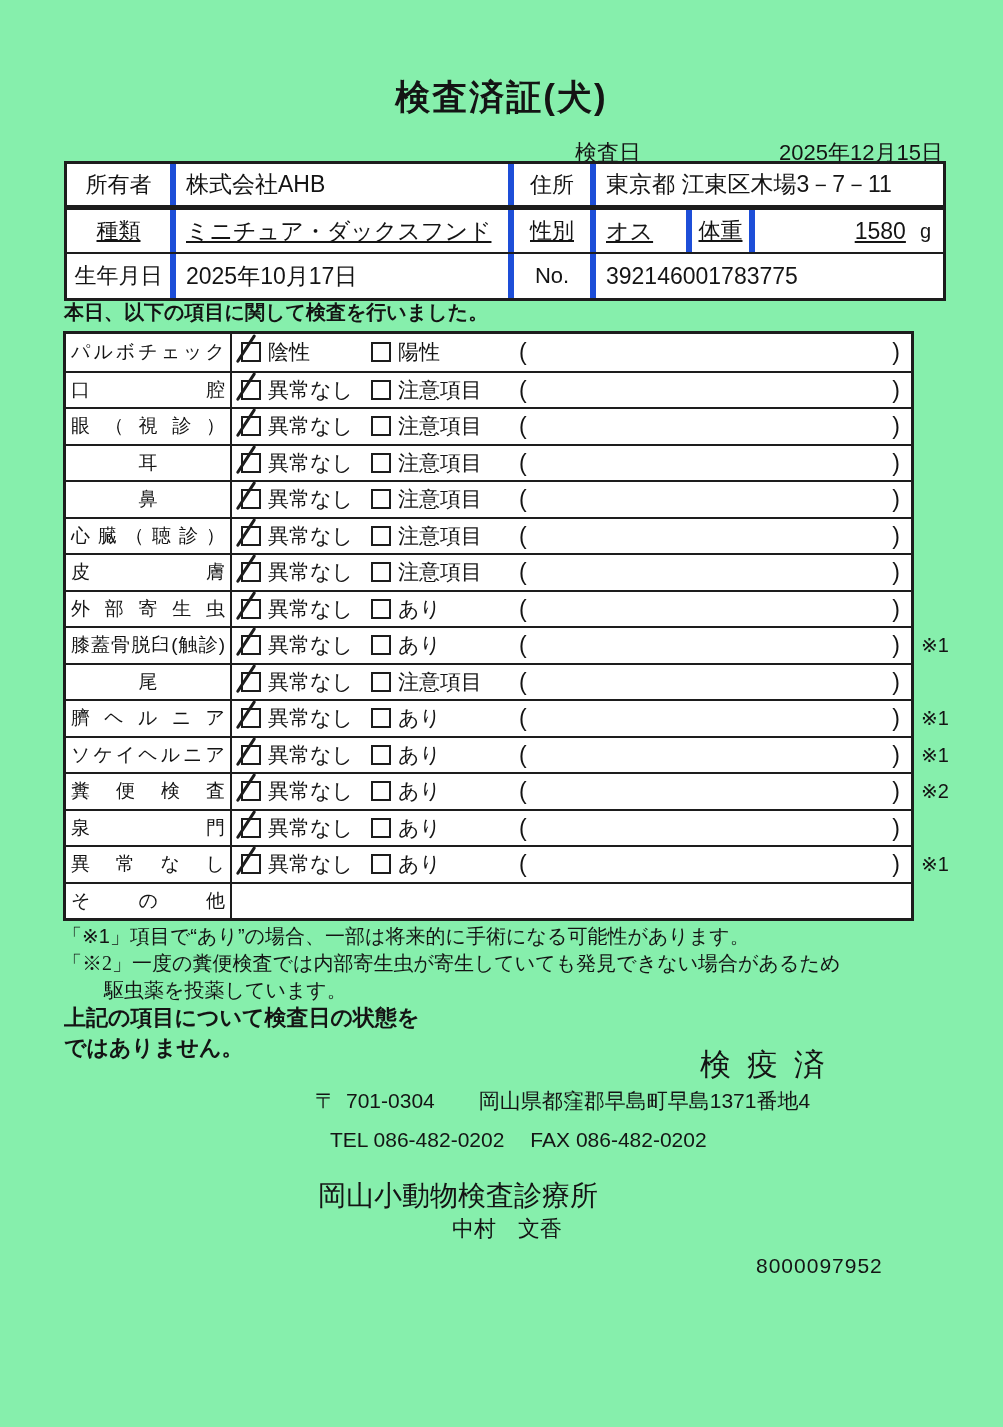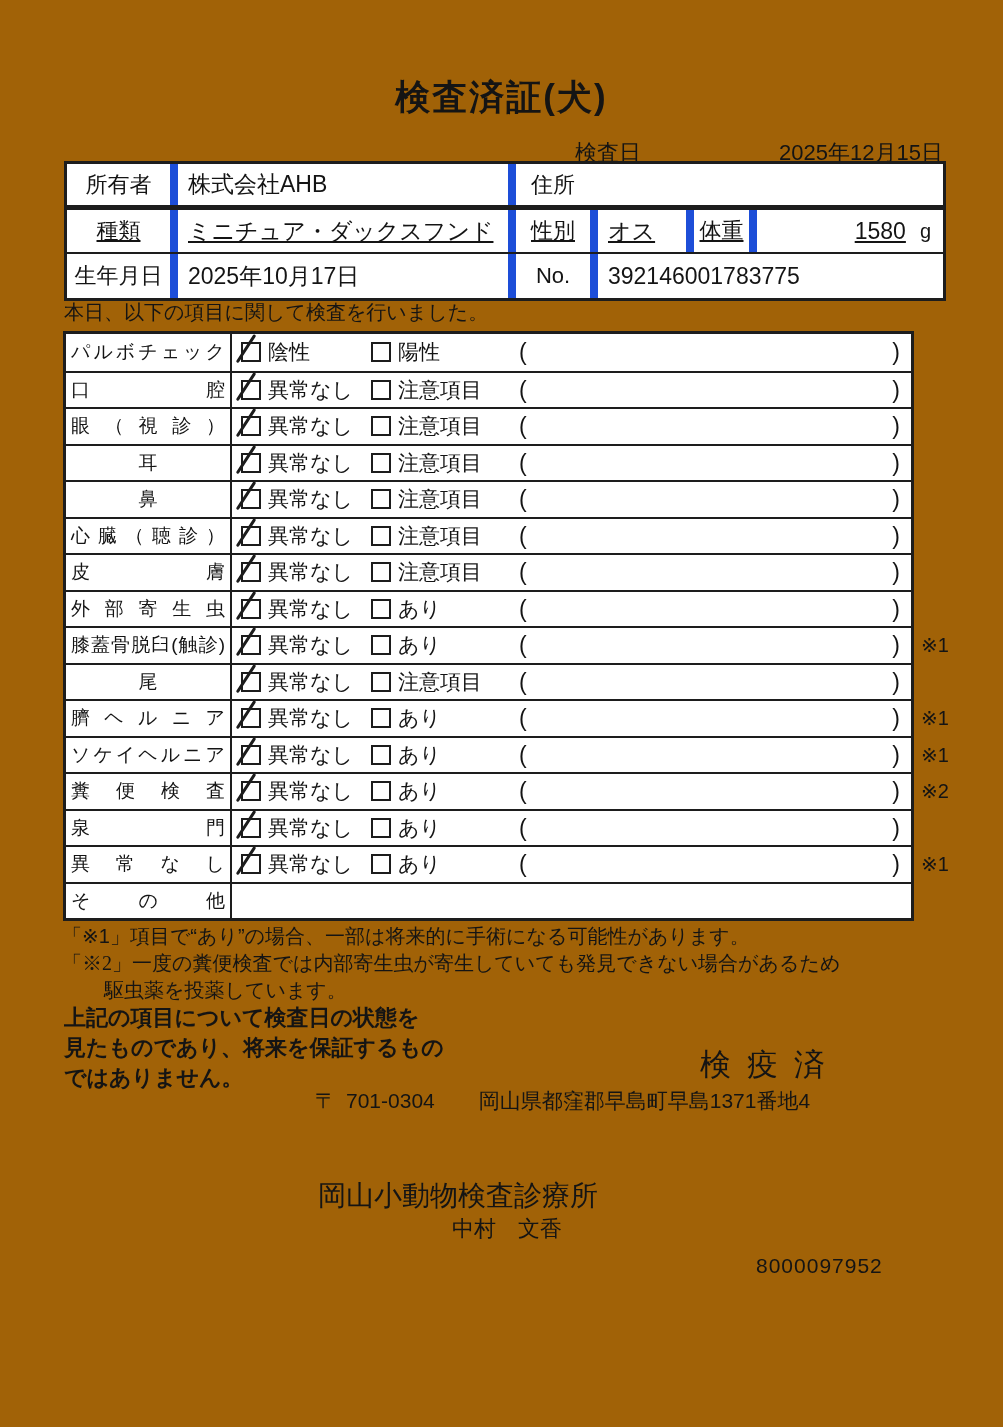--- a/index.html
+++ b/index.html
@@ -1,40 +1,40 @@
 <!DOCTYPE html>
 <html><head>
 <meta charset="utf-8">
 <style>
   html,body{margin:0;padding:0;background:#e8e8e8;}
   .page{
     position:relative; width:1003px; height:1427px; margin:0 auto;
-    background:#a16207; color:#141414; overflow:hidden;
+    background:#86efac; color:#141414; overflow:hidden;
     font-family:"Liberation Sans","DejaVu Sans",sans-serif;
   }
   .abs{position:absolute;}
   
   .title{left:0; right:0; top:74px; text-align:center; font-size:35px; font-weight:600; letter-spacing:2px;}
   .insp-date-label{left:575px; top:138px; font-size:22px;}
   .insp-date{left:779px; top:138px; font-size:22px;}
   
   .htable{border:3px solid #1d1d1d; background:#fff;}
   .t1{left:64px; top:161px; width:876px; height:41px; display:grid; grid-template-columns:103px 338px 82px 1fr;}
   .t2{left:64px; top:207px; width:876px; height:88px; display:grid; grid-template-rows:1fr 1fr;}
   .t2row{display:grid;}
   .t2r1{grid-template-columns:103px 338px 82px 96px 63px 1fr; border-bottom:2px solid #1d1d1d;text-decoration:underline;}
   .t2r2{grid-template-columns:103px 338px 82px 1fr;}
   .cell{display:flex; align-items:center; min-width:0;}
-  .cell + .cell{border-left:8px solid #1d4ed8;}
+  .cell + .cell{border-left:6px solid #1d4ed8;}
   .lbl{justify-content:center; font-size:22px;}
   .val{padding:0 10px; font-size:23px; white-space:nowrap;}
   .val.weight{justify-content:flex-end; gap:14px; padding-right:12px;}
   .val.weight .unit{font-size:20px;}
   
-  .intro{left:64px; top:299px; font-size:20px; font-weight:400;}
+  .intro{left:64px; top:299px; font-size:20px; font-weight:700;}
   
   .checklist{left:63px; top:331px; width:845px; height:584px; border:3px solid #1d1d1d; background:#fff;
              display:grid; grid-template-rows:repeat(16,1fr);}
   .chk-row{position:relative; display:grid; grid-template-columns:166px 1fr;}
   .chk-row + .chk-row{border-top:2px solid #1d1d1d;}
   .row-label{border-right:2px solid #1d1d1d; display:flex; align-items:center; padding:0 5px;}
   .row-label .jtext{flex:1; font-size:19px; text-align:justify; text-align-last:justify; white-space:nowrap;}
   .row-content{position:relative;}
   .opt{position:absolute; top:50%; transform:translateY(-50%); display:flex; align-items:center; gap:7px; white-space:nowrap;}
   .opt1{left:9px;}
@@ -73,20 +73,21 @@
 
   <div class="abs title">検査済証(犬)</div>
 
   <div class="abs insp-date-label">検査日</div>
   <div class="abs insp-date">2025年12月15日</div>
 
   <div class="abs htable t1">
     <div class="cell lbl">所有者</div>
     <div class="cell val">株式会社AHB</div>
     <div class="cell lbl">住所</div>
+    <div class="cell val">東京都 江東区木場3－7－11</div>
   </div>
 
   <div class="abs htable t2">
     <div class="t2row t2r1">
       <div class="cell lbl">種類</div>
       <div class="cell val">ミニチュア・ダックスフンド</div>
       <div class="cell lbl">性別</div>
       <div class="cell val">オス</div>
       <div class="cell lbl">体重</div>
       <div class="cell val weight">
@@ -382,31 +383,34 @@
   <div class="row-content"></div>
 </div>
     </div>
 
   <div class="abs fnote fn1">「※1」項目で“あり”の場合、一部は将来的に手術になる可能性があります。</div>
   <div class="abs fnote fn2">「※2」一度の糞便検査では内部寄生虫が寄生していても発見できない場合があるため</div>
   <div class="abs fnote fn3">駆虫薬を投薬しています。</div>
 
   <div class="abs statement">
     <div>上記の項目について検査日の状態を</div>
-    <div>見たものであり、将来を保証するもの</div>
     <div>ではありません。</div>
   </div>
 
   <div class="abs stamp">検疫済</div>
 
   <div class="abs postal">
     <span class="pmark">〒</span>
     <span class="pcode">701-0304</span>
     <span>岡山県都窪郡早島町早島1371番地4</span>
   </div>
 
+  <div class="abs telfax">
+    <span>TEL 086-482-0202</span>
+    <span>FAX 086-482-0202</span>
+  </div>
 
   <div class="abs clinic-name">岡山小動物検査診療所</div>
   <div class="abs examiner">中村　文香</div>
 
   <div class="abs serial">8000097952</div>
 
 </div>
 
 </body></html>

